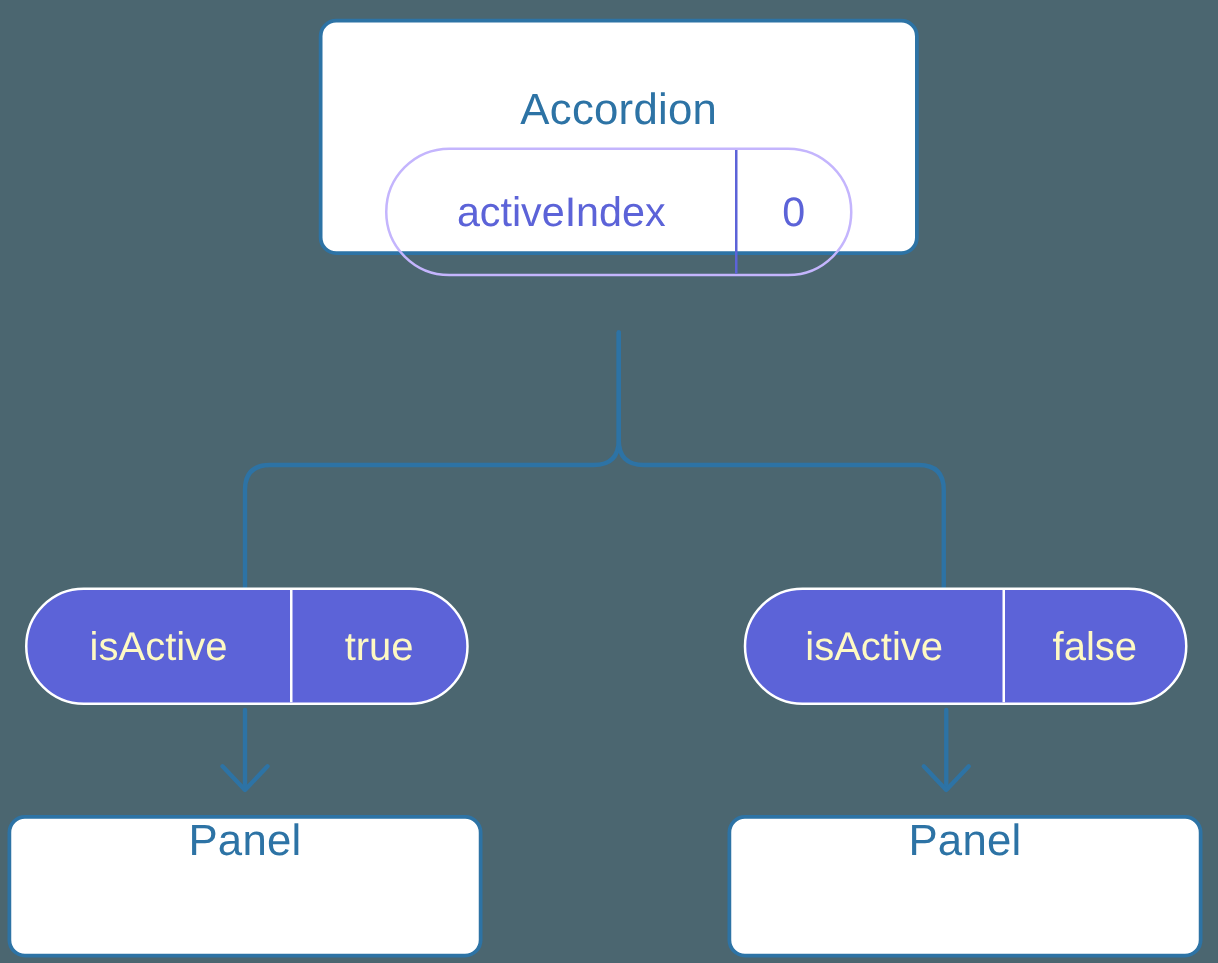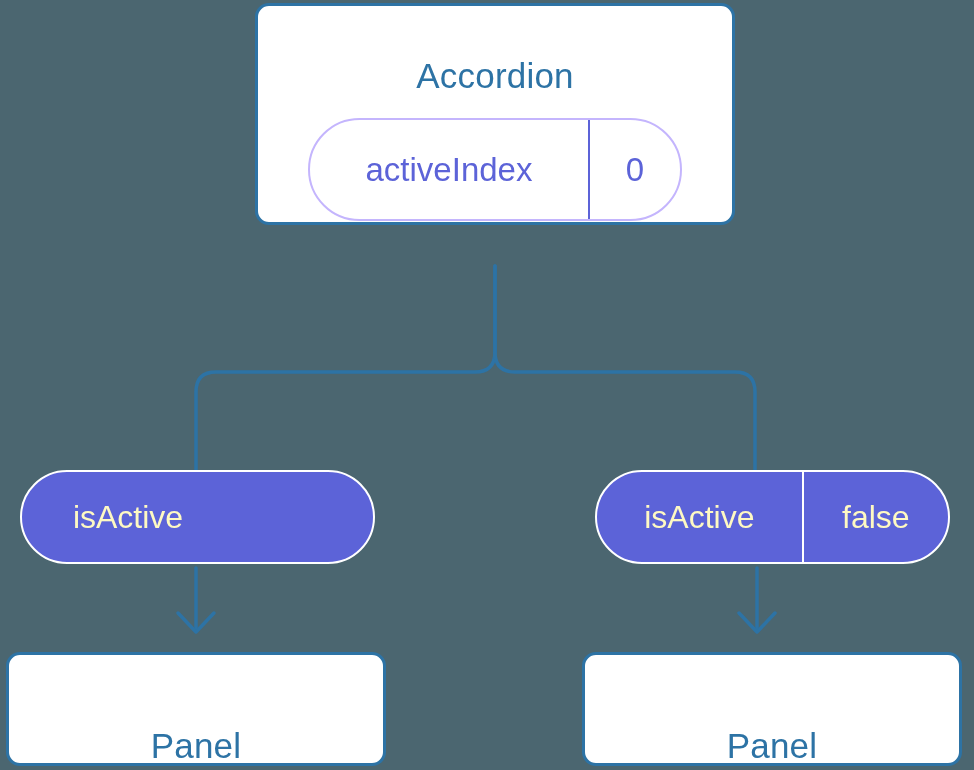--- a/index.html
+++ b/index.html
@@ -51,31 +51,31 @@
     font-size: 35px;
     font-weight: 400;
     letter-spacing: 0.2px;
     line-height: 1;
     white-space: nowrap;
   }
 
   
   #accordion-card {
     left: 255px;
-    top: 3px;
+    top: 15px;
     width: 480px;
-    height: 222px;
+    height: 189px;
     padding-top: 52px;
   }
 
   
   .panel-card {
     width: 380px;
     height: 114px;
-    justify-content: flex-end;
+    justify-content: flex-start;
   }
   #panel-card-left  { left: 6px;   top: 652px; }
   #panel-card-right { left: 582px; top: 652px; }
 
   
   .pill {
     position: absolute;
     z-index: 2;
     box-sizing: border-box;
     display: flex;
@@ -183,20 +183,21 @@
     <div class="card-title">Accordion</div>
   </div>
 
   <div id="pill-active-index" class="pill pill-outline">
     <div class="pill-key">activeIndex</div>
     <div class="pill-val">0</div>
   </div>
 
   <div id="pill-is-active-left" class="pill pill-filled">
     <div class="pill-key">isActive</div>
+    <div class="pill-val">true</div>
   </div>
 
   <div id="panel-card-left" class="card panel-card">
     <div class="card-title">Panel</div>
   </div>
 
   <div id="pill-is-active-right" class="pill pill-filled">
     <div class="pill-key">isActive</div>
     <div class="pill-val">false</div>
   </div>

